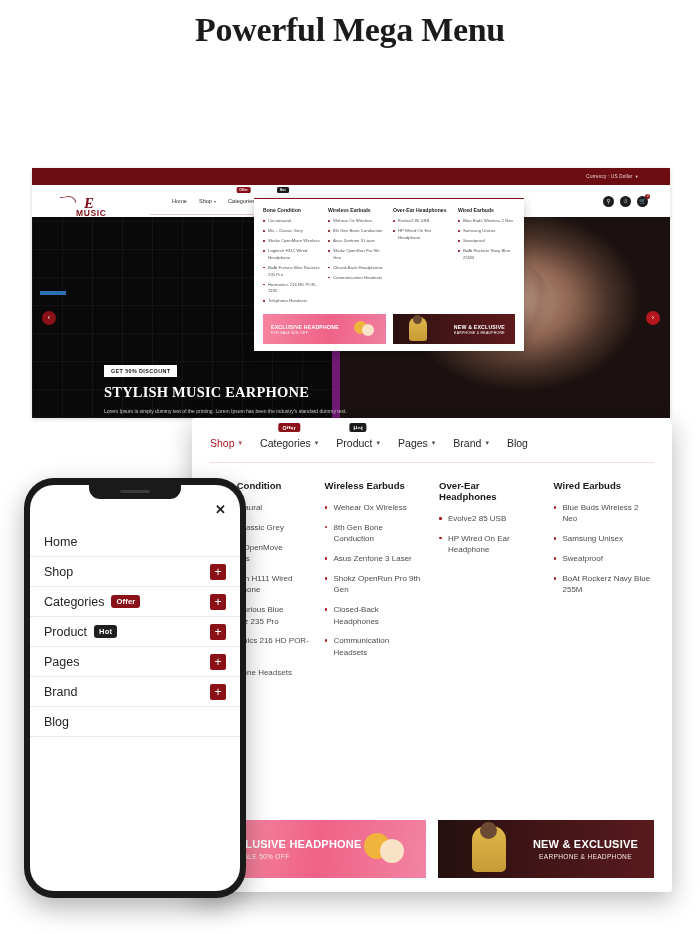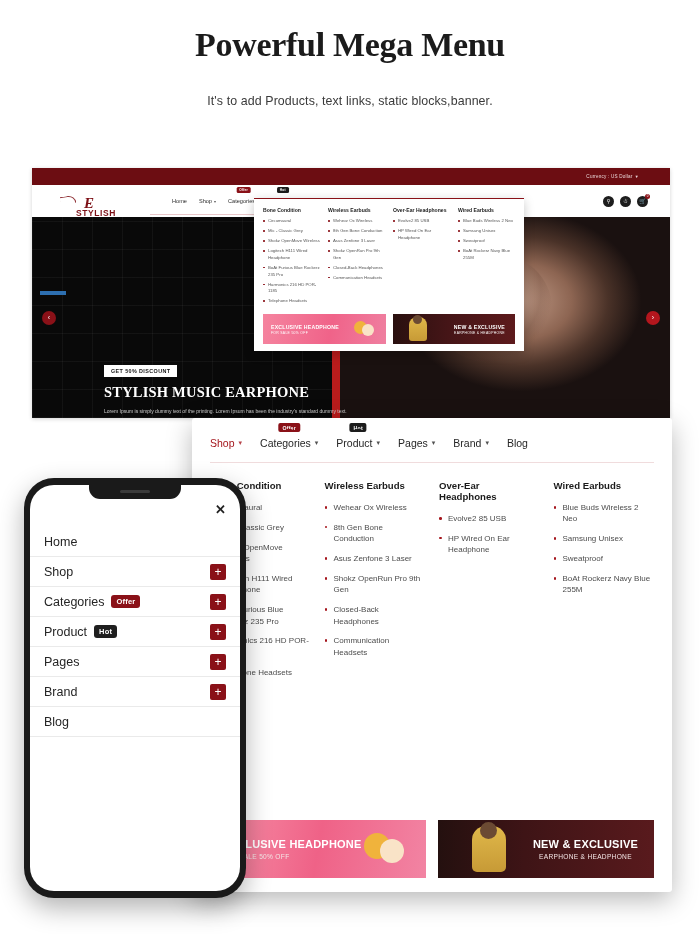--- a/index.html
+++ b/index.html
@@ -3,21 +3,21 @@
 <meta charset="utf-8">
 <style>
   * { box-sizing: border-box; margin: 0; padding: 0; }
   body {
     width: 700px; height: 934px; background: #ffffff;
     font-family: "Liberation Sans", sans-serif;
     overflow: hidden; position: relative;
   }
 
   
-  .page-head { text-align: center; padding-top: 26px; }
+  .page-head { text-align: center; padding-top: 11px; }
   .page-title {
     font-family: "Liberation Serif", serif;
     font-size: 34px; font-weight: 700; color: #1b1b1b;
     letter-spacing: -0.3px;
   }
   .page-sub {
     margin-top: 26px; font-size: 12.4px; color: #3a3a3a;
     line-height: 1.85; letter-spacing: .1px;
   }
 
@@ -91,21 +91,21 @@
     position: absolute; top: -2px; right: -2px; background: #8a1118; color: #fff;
     width: 5px; height: 5px; border-radius: 50%; font-size: 3px;
     display: flex; align-items: center; justify-content: center;
   }
   .nav-underline {
     position: absolute; left: 118px; right: 150px; bottom: 2px;
     height: .8px; background: #e9c7c9;
   }
 
   
-  .hero { position: relative; height: 201px; background: #b91c1c; overflow: hidden; }
+  .hero { position: relative; height: 201px; background: #701a75; overflow: hidden; }
   .hero-img {
     position: absolute; right: 0; top: 0; width: 330px; height: 201px;
     background:
       radial-gradient(ellipse 120px 90px at 55% 42%, #c09a86 0%, #8d6552 42%, #4a3228 72%, #1a1110 100%),
       repeating-linear-gradient(98deg, #2a1a16 0 3px, #120b09 3px 6px);
   }
   .hero-img::after {
     content: ""; position: absolute; left: 28%; top: 18%; width: 120px; height: 110px;
     border-radius: 50%;
     background: radial-gradient(circle at 40% 35%, rgba(222,188,166,.75), rgba(90,58,45,.2) 60%, transparent 72%);
@@ -275,42 +275,41 @@
     color: #fff; font-size: 12px; display: flex; align-items: center;
     justify-content: center; border-radius: 2px; line-height: 1;
   }
 </style>
 </head>
 <body>
 
 <div class="page-head">
   <div class="page-title">Powerful Mega Menu</div>
   <div class="page-sub">
-    <div>It's to add Products, text links, static blocks,banner.</div>
   </div>
 </div>
 
 <div class="stage">
 
   <div class="site">
 
     <div class="topbar">
 
       <span class="spacer"></span>
       <span class="currency">
         <span>Currency : US Dollar</span>
         <span>▾</span>
       </span>
     </div>
 
     <div class="headerbar">
       <div class="logo">
         <span class="logo-swash"></span>
         <span class="logo-mark">E</span>
-        <span class="logo-word">STYLISH</span>
+        <span class="logo-word">MUSIC</span>
       </div>
 
       <div class="mainnav">
         <span class="nav-item">
           <span>Home</span>
         </span>
         <span class="nav-item">
           <span>Shop</span>
           <span class="car">▾</span>
         </span>

